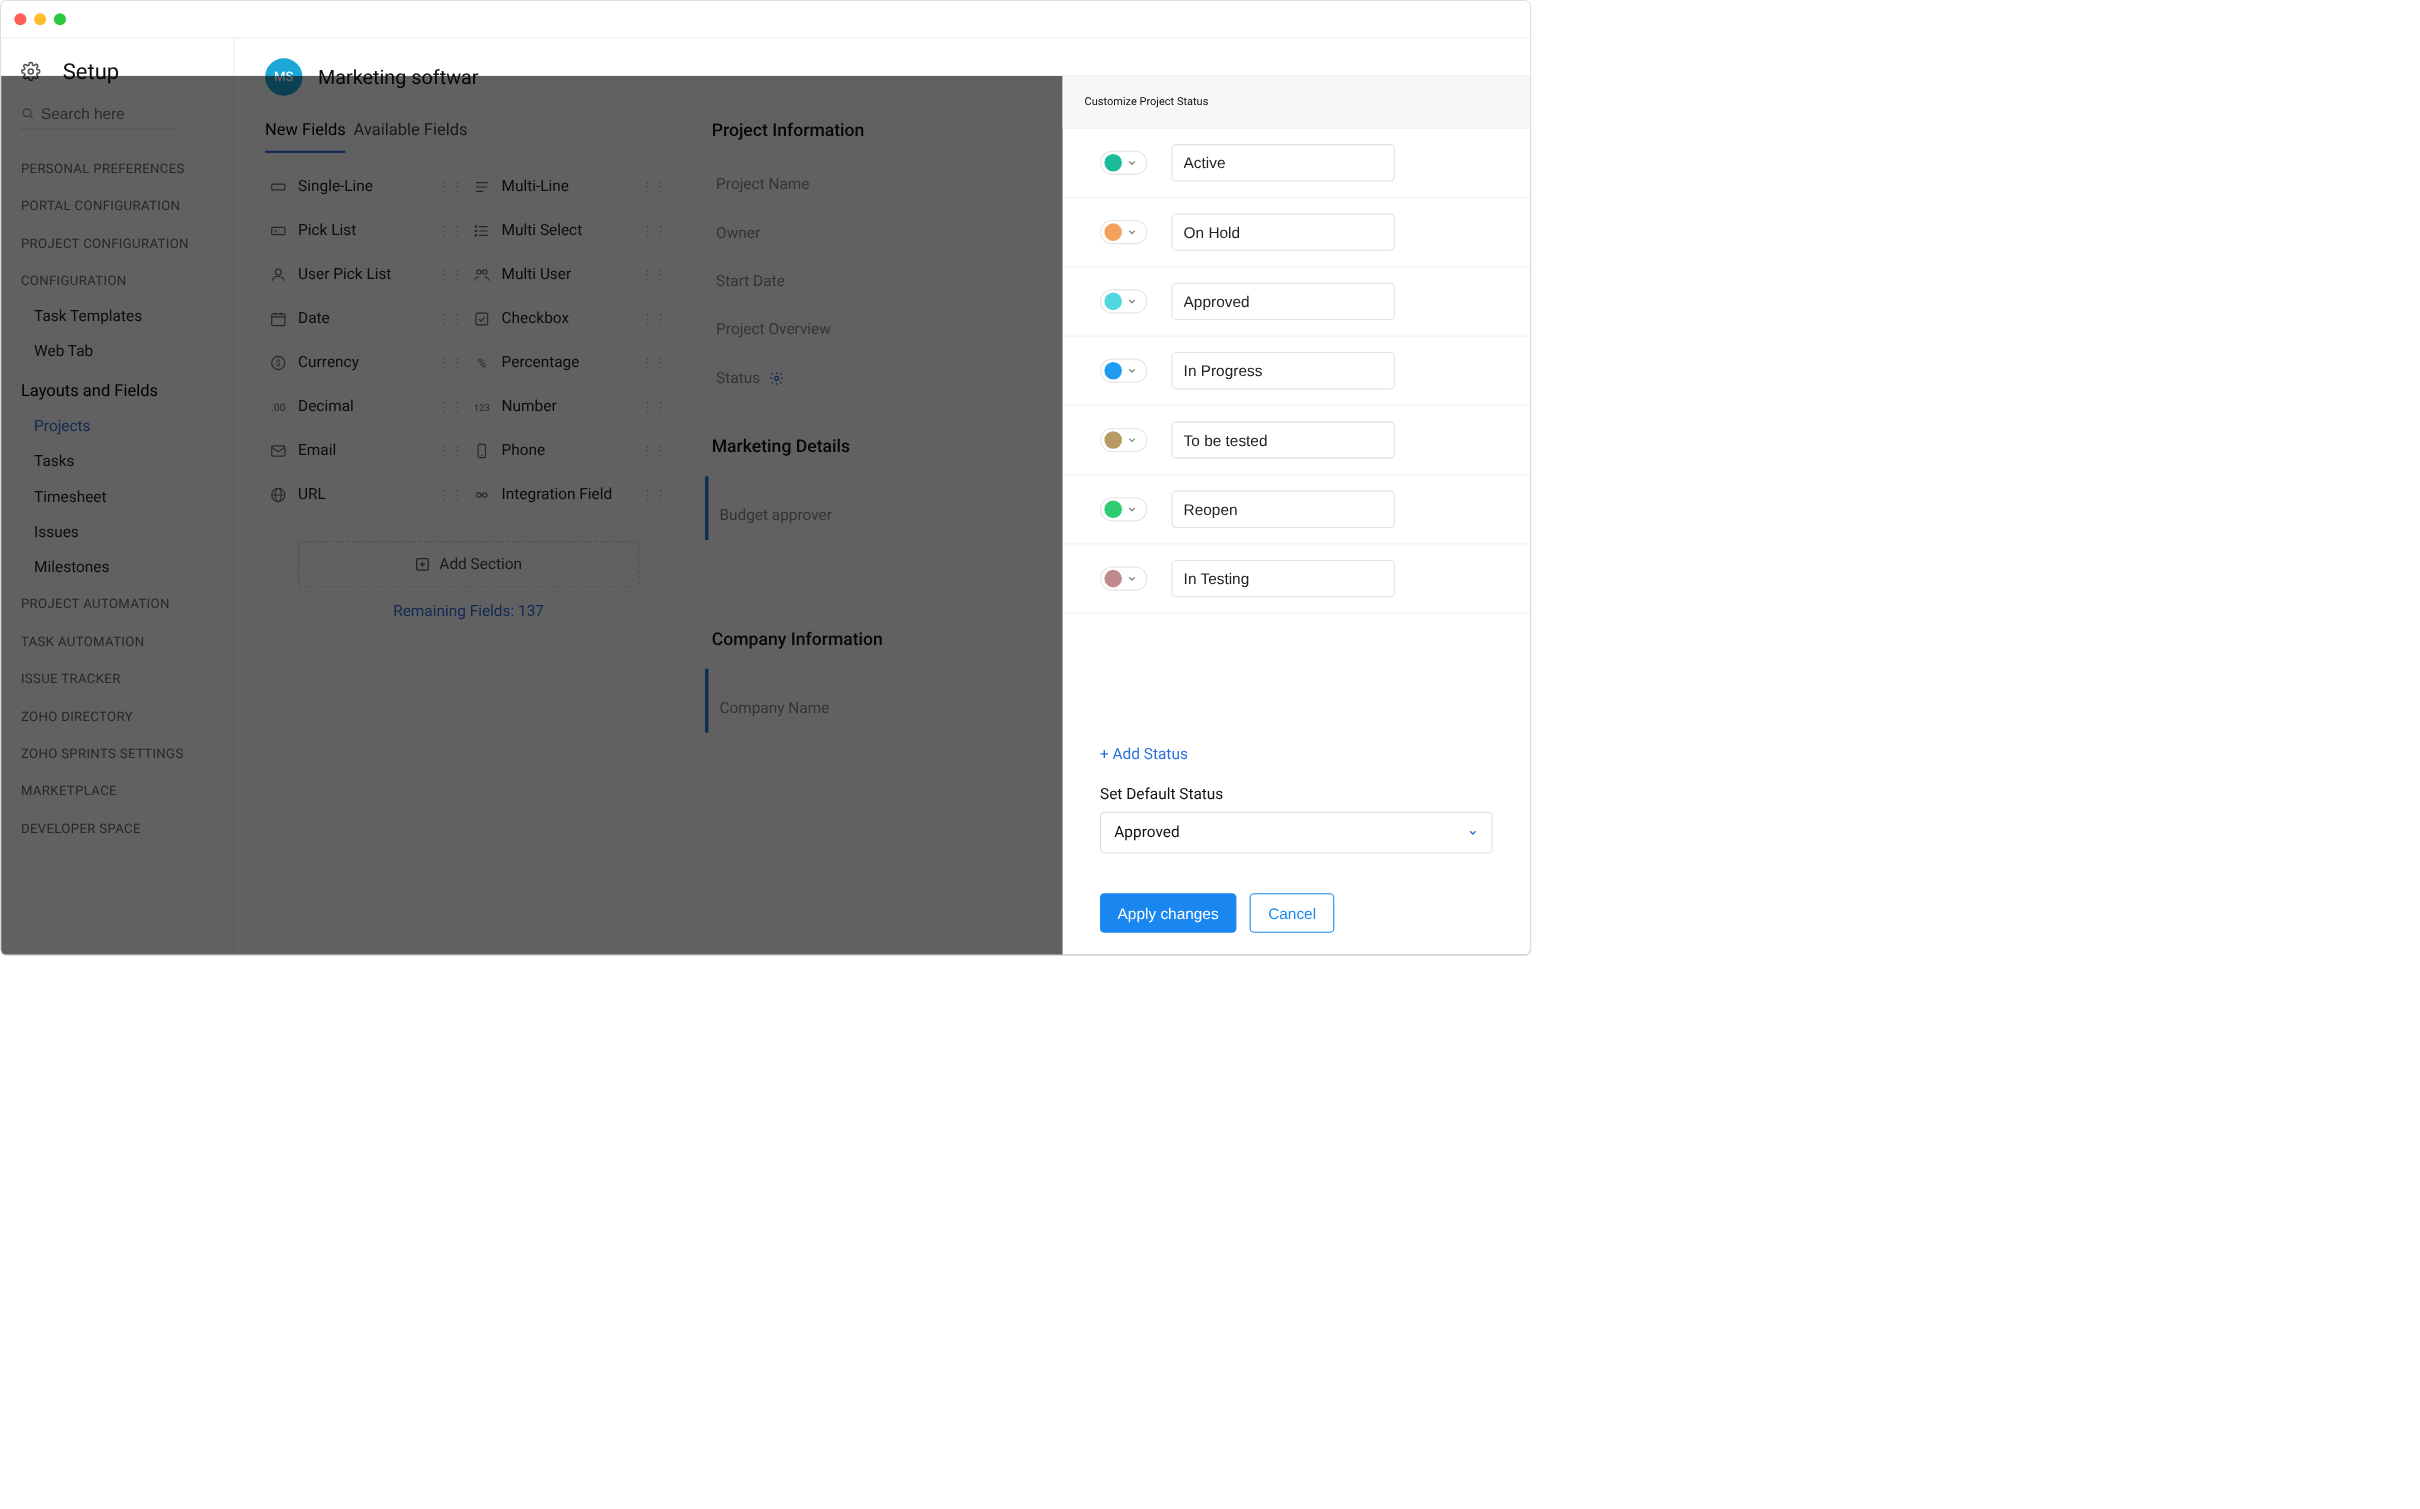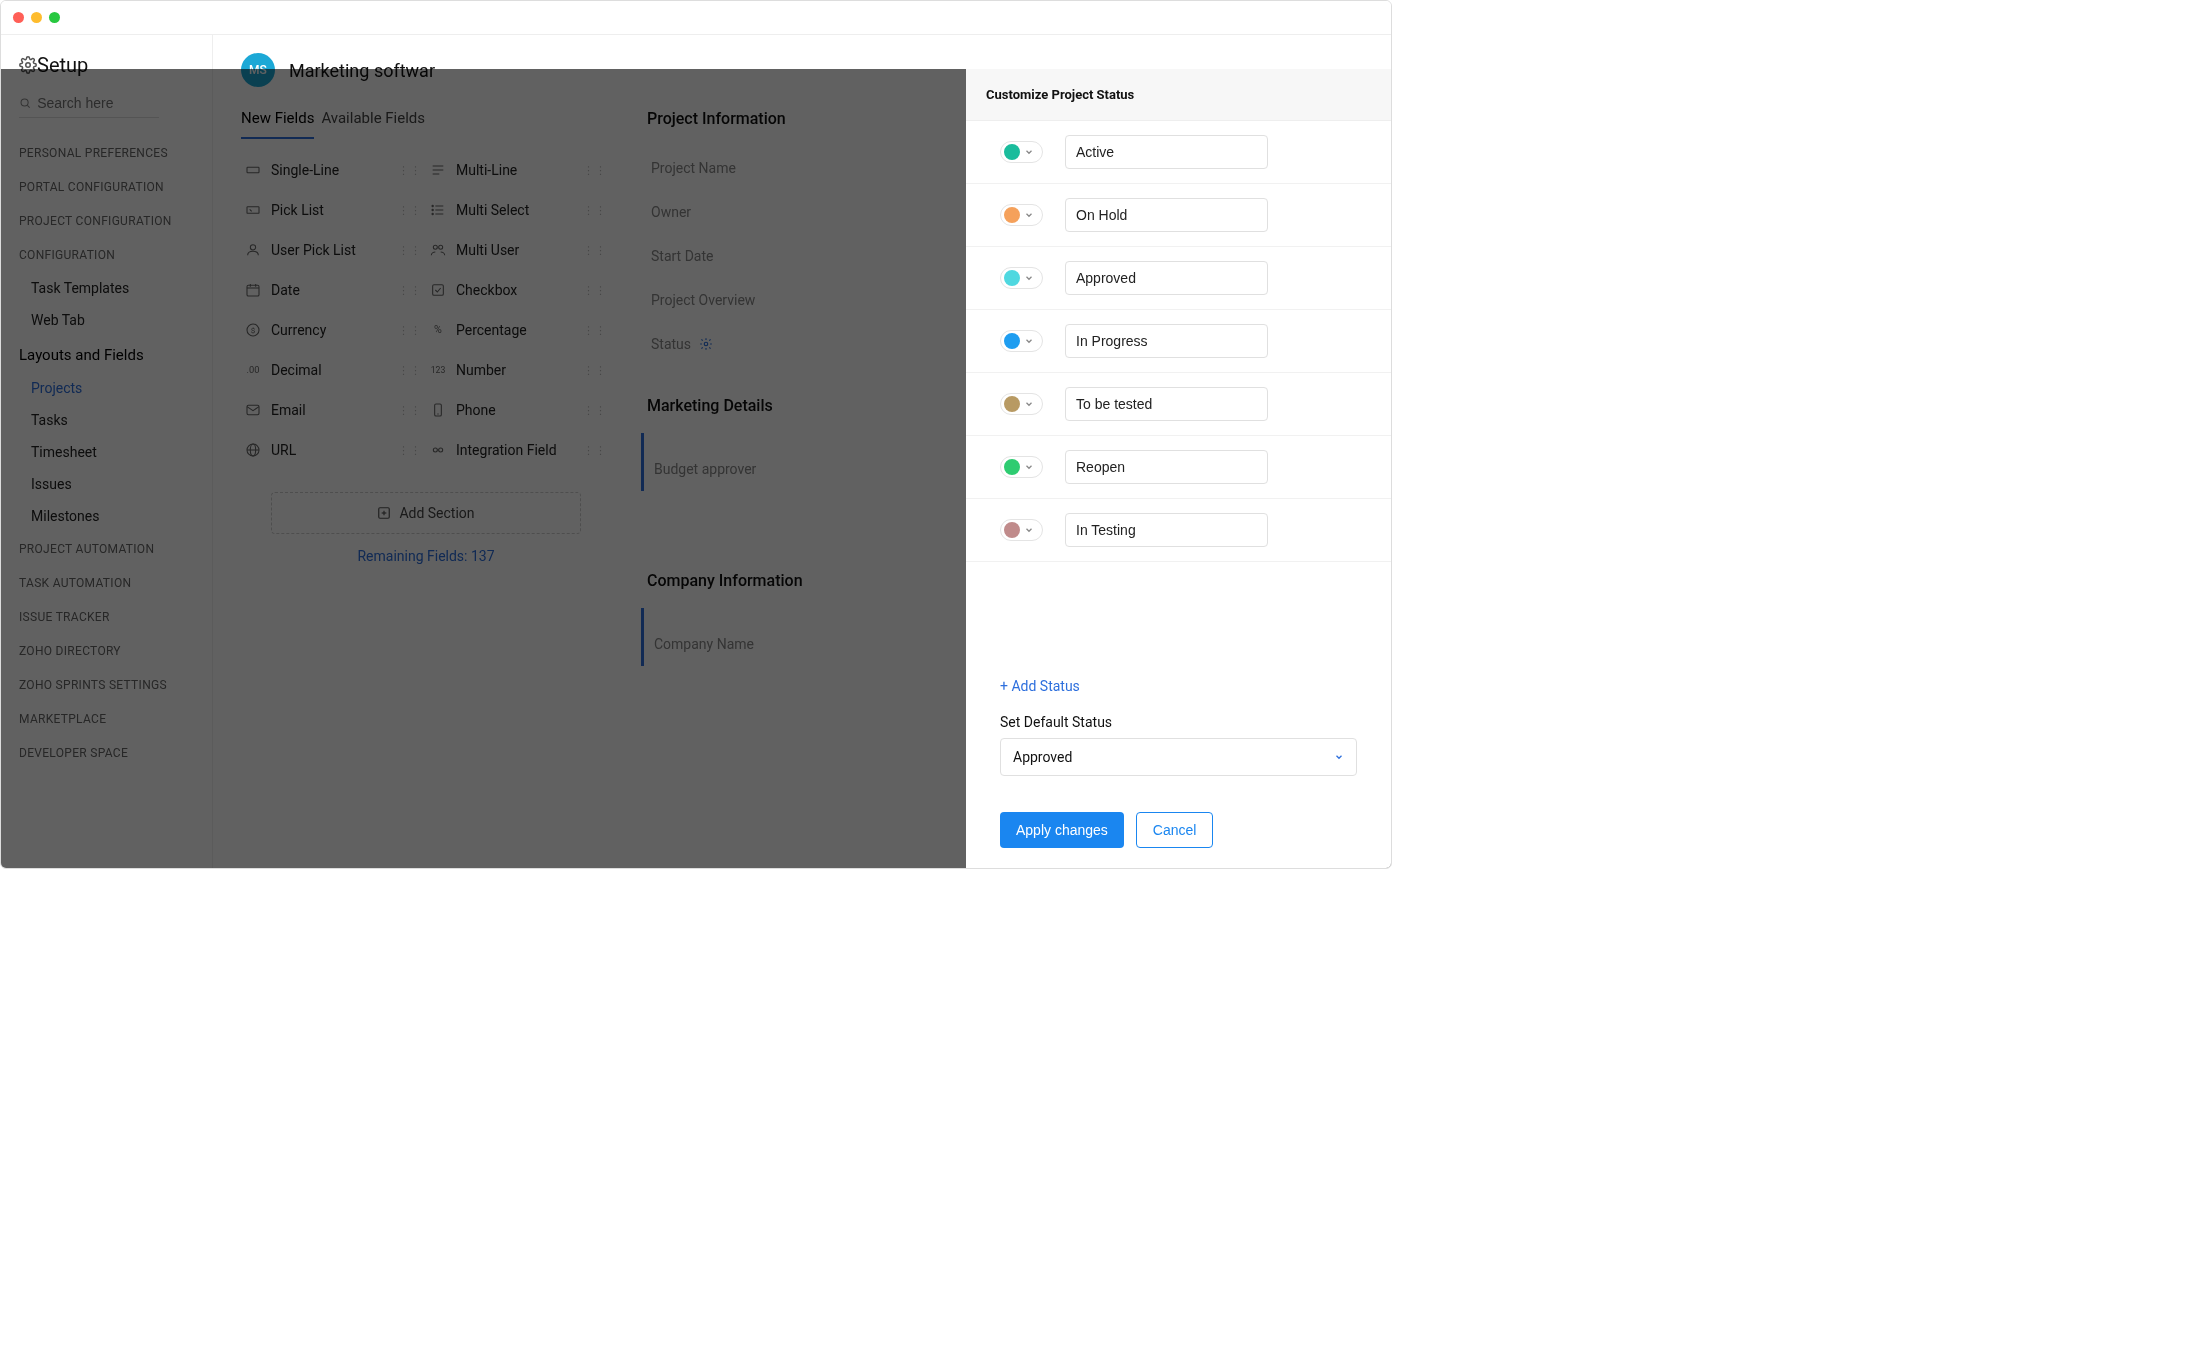--- a/index.html
+++ b/index.html
@@ -5,21 +5,21 @@
 * { box-sizing: border-box; margin: 0; padding: 0; }
 body { font-family: -apple-system, BlinkMacSystemFont, "Segoe UI", Roboto, sans-serif; background: #fff; color: #111; }
 .window { width: 1392px; height: 869px; border: 1px solid #ddd; border-radius: 6px; overflow: hidden; position: relative; background: #fff; }
 .titlebar { height: 34px; display: flex; align-items: center; padding: 0 12px; gap: 7px; border-bottom: 1px solid #eee; background: #fff; }
 .dot { width: 11px; height: 11px; border-radius: 50%; }
 .dot.red { background: #ff5f57; }
 .dot.yellow { background: #febc2e; }
 .dot.green { background: #28c840; }
 .app-body { display: flex; height: calc(100% - 34px); position: relative; }
 .sidebar { width: 212px; border-right: 1px solid #eee; padding: 14px 10px 0 18px; overflow-y: auto; }
-.setup-header { display: flex; align-items: center; gap: 0; font-size: 20px; font-weight: 400; margin: 4px 0 14px 0; }
+.setup-header { display: flex; align-items: center; gap: 20px; font-size: 20px; font-weight: 400; margin: 4px 0 14px 0; }
 .gear-icon-svg { width: 18px; height: 18px; }
 .search-wrap { display: flex; align-items: center; gap: 6px; border-bottom: 1px solid #ddd; padding: 4px 0 6px 0; margin-bottom: 18px; width: 140px; }
 .search-wrap input { border: none; outline: none; font-size: 14px; color: #666; width: 100%; background: transparent; }
 .nav-group { font-size: 12px; color: #666; letter-spacing: 0.3px; padding: 10px 0; }
 .nav-item { font-size: 14px; color: #222; padding: 8px 0 8px 12px; }
 .nav-item.active { color: #2d6fdd; }
 .nav-section-title { font-size: 15px; color: #000; padding: 10px 0 8px 0; }
 .main { flex: 1; padding: 18px 28px 0 28px; overflow-y: auto; }
 .proj-head { display: flex; align-items: center; gap: 14px; margin-bottom: 22px; }
 .avatar { width: 34px; height: 34px; border-radius: 50%; background: #1ca8d6; color: #fff; display: flex; align-items: center; justify-content: center; font-size: 12px; font-weight: 500; }
@@ -37,21 +37,21 @@
 .drag { color: #bbb; font-size: 11px; letter-spacing: 1px; }
 .add-section { display: flex; align-items: center; justify-content: center; gap: 8px; border: 1px dashed #ccc; border-radius: 4px; padding: 12px 0; margin: 22px 30px 14px 30px; color: #444; font-size: 14px; }
 .remaining { text-align: center; color: #2d6fdd; font-size: 14px; }
 .section-title { font-size: 16px; font-weight: 500; margin: 0 0 18px 0; padding-left: 6px; }
 .info-field { font-size: 14px; color: #888; padding: 14px 10px; }
 .status-line { display: flex; align-items: center; gap: 8px; }
 .marketing-box { border-left: 3px solid #2d6fdd; padding: 14px 10px; margin-bottom: 20px; }
 .marketing-box .sub { color: #888; font-size: 14px; margin-top: 14px; }
 .overlay { position: absolute; inset: 34px 0 0 0; background: rgba(0,0,0,0.62); pointer-events: none; }
 .panel { position: absolute; top: 34px; right: 0; bottom: 0; width: 425px; background: #fff; display: flex; flex-direction: column; }
-.panel-head { padding: 18px 20px; font-size: 13px; font-weight: 700; border-bottom: 1px solid #eee; background: #f7f7f7; }
+.panel-head { padding: 18px 20px; font-size: 10px; font-weight: 400; border-bottom: 1px solid #eee; background: #f7f7f7; }
 .panel-body { flex: 1; overflow-y: auto; }
 .status-row { display: flex; align-items: center; gap: 22px; padding: 14px 34px; border-bottom: 1px solid #f1f1f1; }
 .color-pill { display: flex; align-items: center; gap: 4px; border: 1px solid #e4e4e4; border-radius: 14px; padding: 2px 8px 2px 3px; background: #fff; }
 .color-dot { width: 16px; height: 16px; border-radius: 50%; }
 .chev { width: 10px; height: 10px; display: inline-block; }
 .status-input { flex: 0 0 145px; border: 1px solid #e0e0e0; border-radius: 4px; padding: 8px 10px; font-size: 14px; color: #222; background: #fff; }
 .status-input.readonly { background: #f4f4f4; color: #777; }
 .panel-lower { padding: 16px 34px; }
 .add-status { color: #2d6fdd; font-size: 14px; margin-bottom: 20px; cursor: pointer; display: inline-block; }
 .default-label { font-size: 14px; margin-bottom: 8px; }

